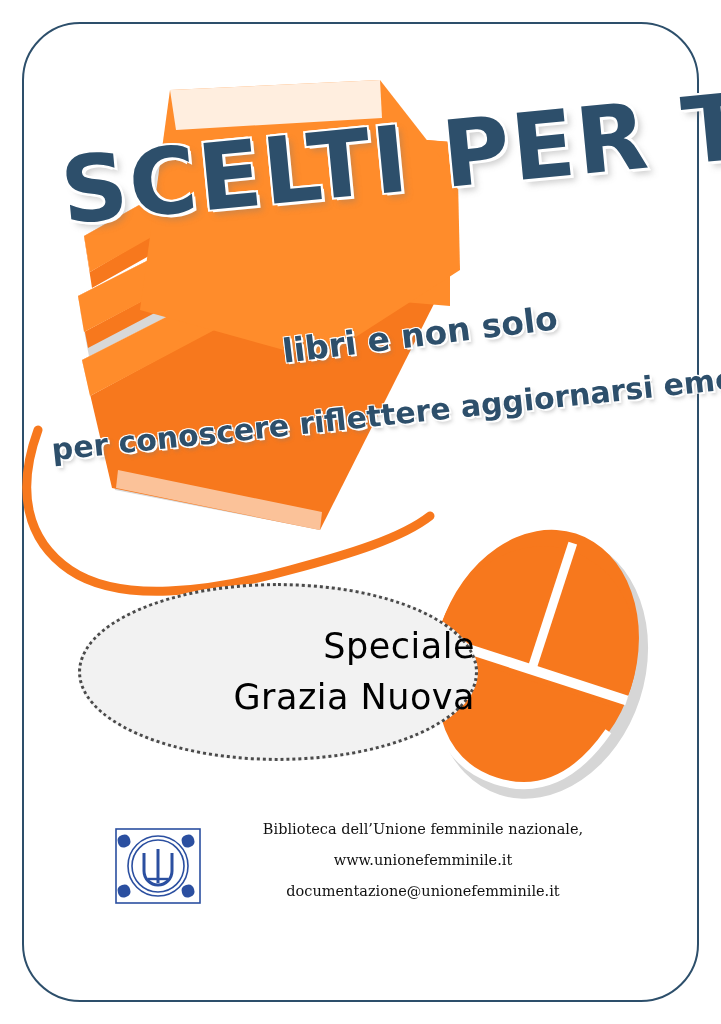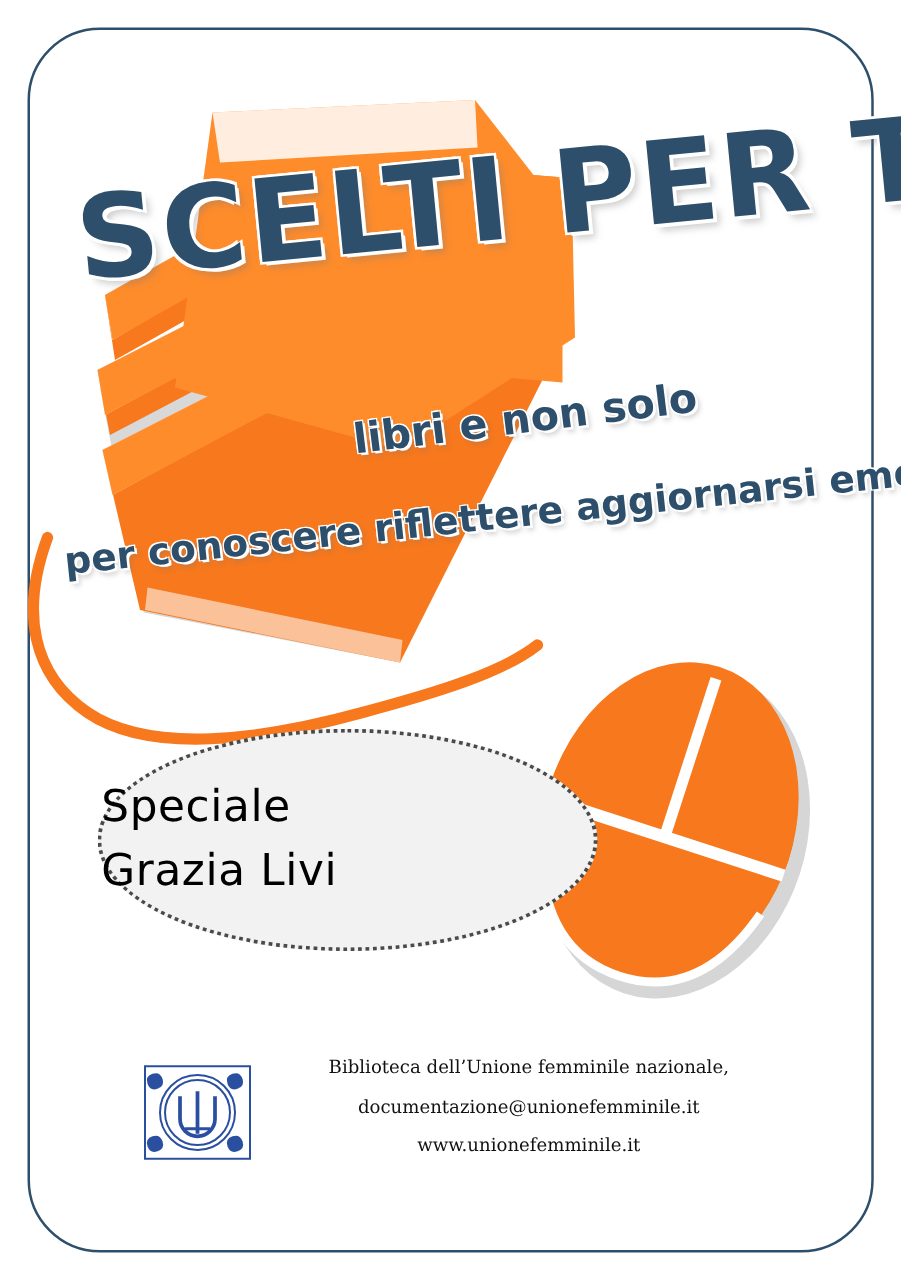--- a/index.html
+++ b/index.html
@@ -119,41 +119,41 @@
     position: absolute;
     left: 78px;
     top: 583px;
     width: 400px;
     height: 178px;
     border-radius: 50%;
     background: #f2f2f2;
     border: 3px dotted #4a4a4a;
     display: flex;
     flex-direction: column;
-    align-items: flex-start;
+    align-items: flex-end;
     justify-content: center;
     box-sizing: border-box;
   }
   .bubble-line {
     font-family: "DejaVu Sans", sans-serif;
     font-size: 35px;
     color: #000000;
     line-height: 1.45;
     letter-spacing: 0.5px;
   }
 
   
   .footer {
     position: absolute;
     left: 110px;
     top: 788px;
     width: 520px;
     height: 145px;
     display: flex;
-    align-items: flex-end;
+    align-items: center;
   }
   .logo {
     width: 96px;
     height: 86px;
     flex: 0 0 96px;
     margin-top: 10px;
     position: relative;
   }
   .footer-text {
     flex: 1;
@@ -224,21 +224,21 @@
   </div>
 
   <div class="title-block">
     <div class="main-title">SCELTI PER TE</div>
     <div class="sub-1">libri e non solo</div>
     <div class="sub-2">per conoscere riflettere aggiornarsi emozionarsi</div>
   </div>
 
   <div class="bubble">
     <div class="bubble-line">Speciale</div>
-    <div class="bubble-line">Grazia Livi</div>
+    <div class="bubble-line">Grazia Nuova</div>
   </div>
 
   <div class="footer">
     <div class="logo">
       <svg width="96" height="86" viewBox="0 0 96 86" xmlns="http://www.w3.org/2000/svg">
         <g stroke="#2b4fa0" fill="none" stroke-width="1.6">
           <rect x="6" y="6" width="84" height="74"></rect>
           <circle cx="48" cy="43" r="30"></circle>
           <circle cx="48" cy="43" r="26"></circle>
           <path d="M34,30 L34,48 a14,14 0 0 0 28,0 L62,30" stroke-width="3"></path>
@@ -246,17 +246,17 @@
           <path d="M38,56 L58,56" stroke-width="2.4"></path>
           <path d="M12,12 q6,-2 8,4 q2,6 -4,8 q-6,2 -8,-4 q-2,-6 4,-8 Z" fill="#2b4fa0" stroke="none"></path>
           <path d="M76,12 q6,-2 8,4 q2,6 -4,8 q-6,2 -8,-4 q-2,-6 4,-8 Z" fill="#2b4fa0" stroke="none"></path>
           <path d="M12,62 q6,-2 8,4 q2,6 -4,8 q-6,2 -8,-4 q-2,-6 4,-8 Z" fill="#2b4fa0" stroke="none"></path>
           <path d="M76,62 q6,-2 8,4 q2,6 -4,8 q-6,2 -8,-4 q-2,-6 4,-8 Z" fill="#2b4fa0" stroke="none"></path>
         </g>
       </svg>
     </div>
     <div class="footer-text">
       <div>Biblioteca dell’Unione femminile nazionale,</div>
+      <div>www.unionefemminile.it</div>
       <div>documentazione@unionefemminile.it</div>
-      <div>www.unionefemminile.it</div>
     </div>
   </div>
 </div>
 
 </body></html>

